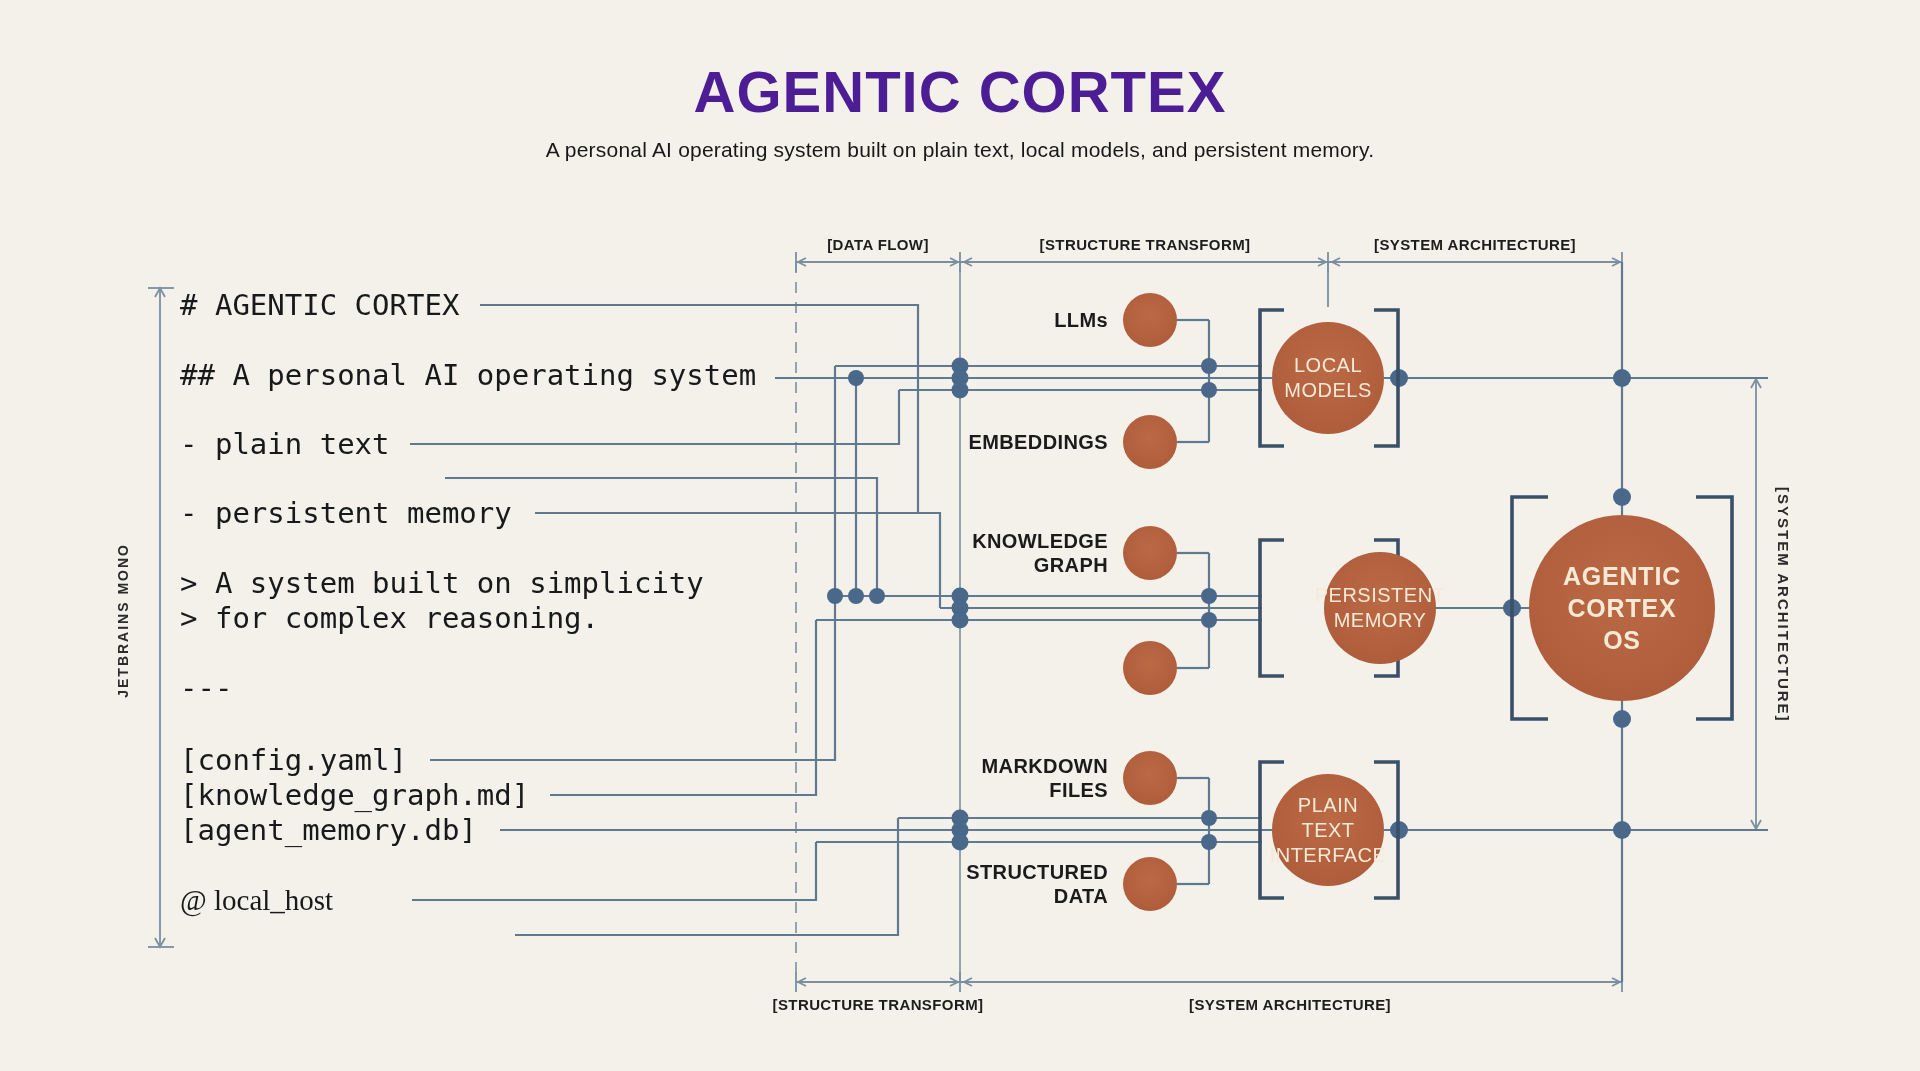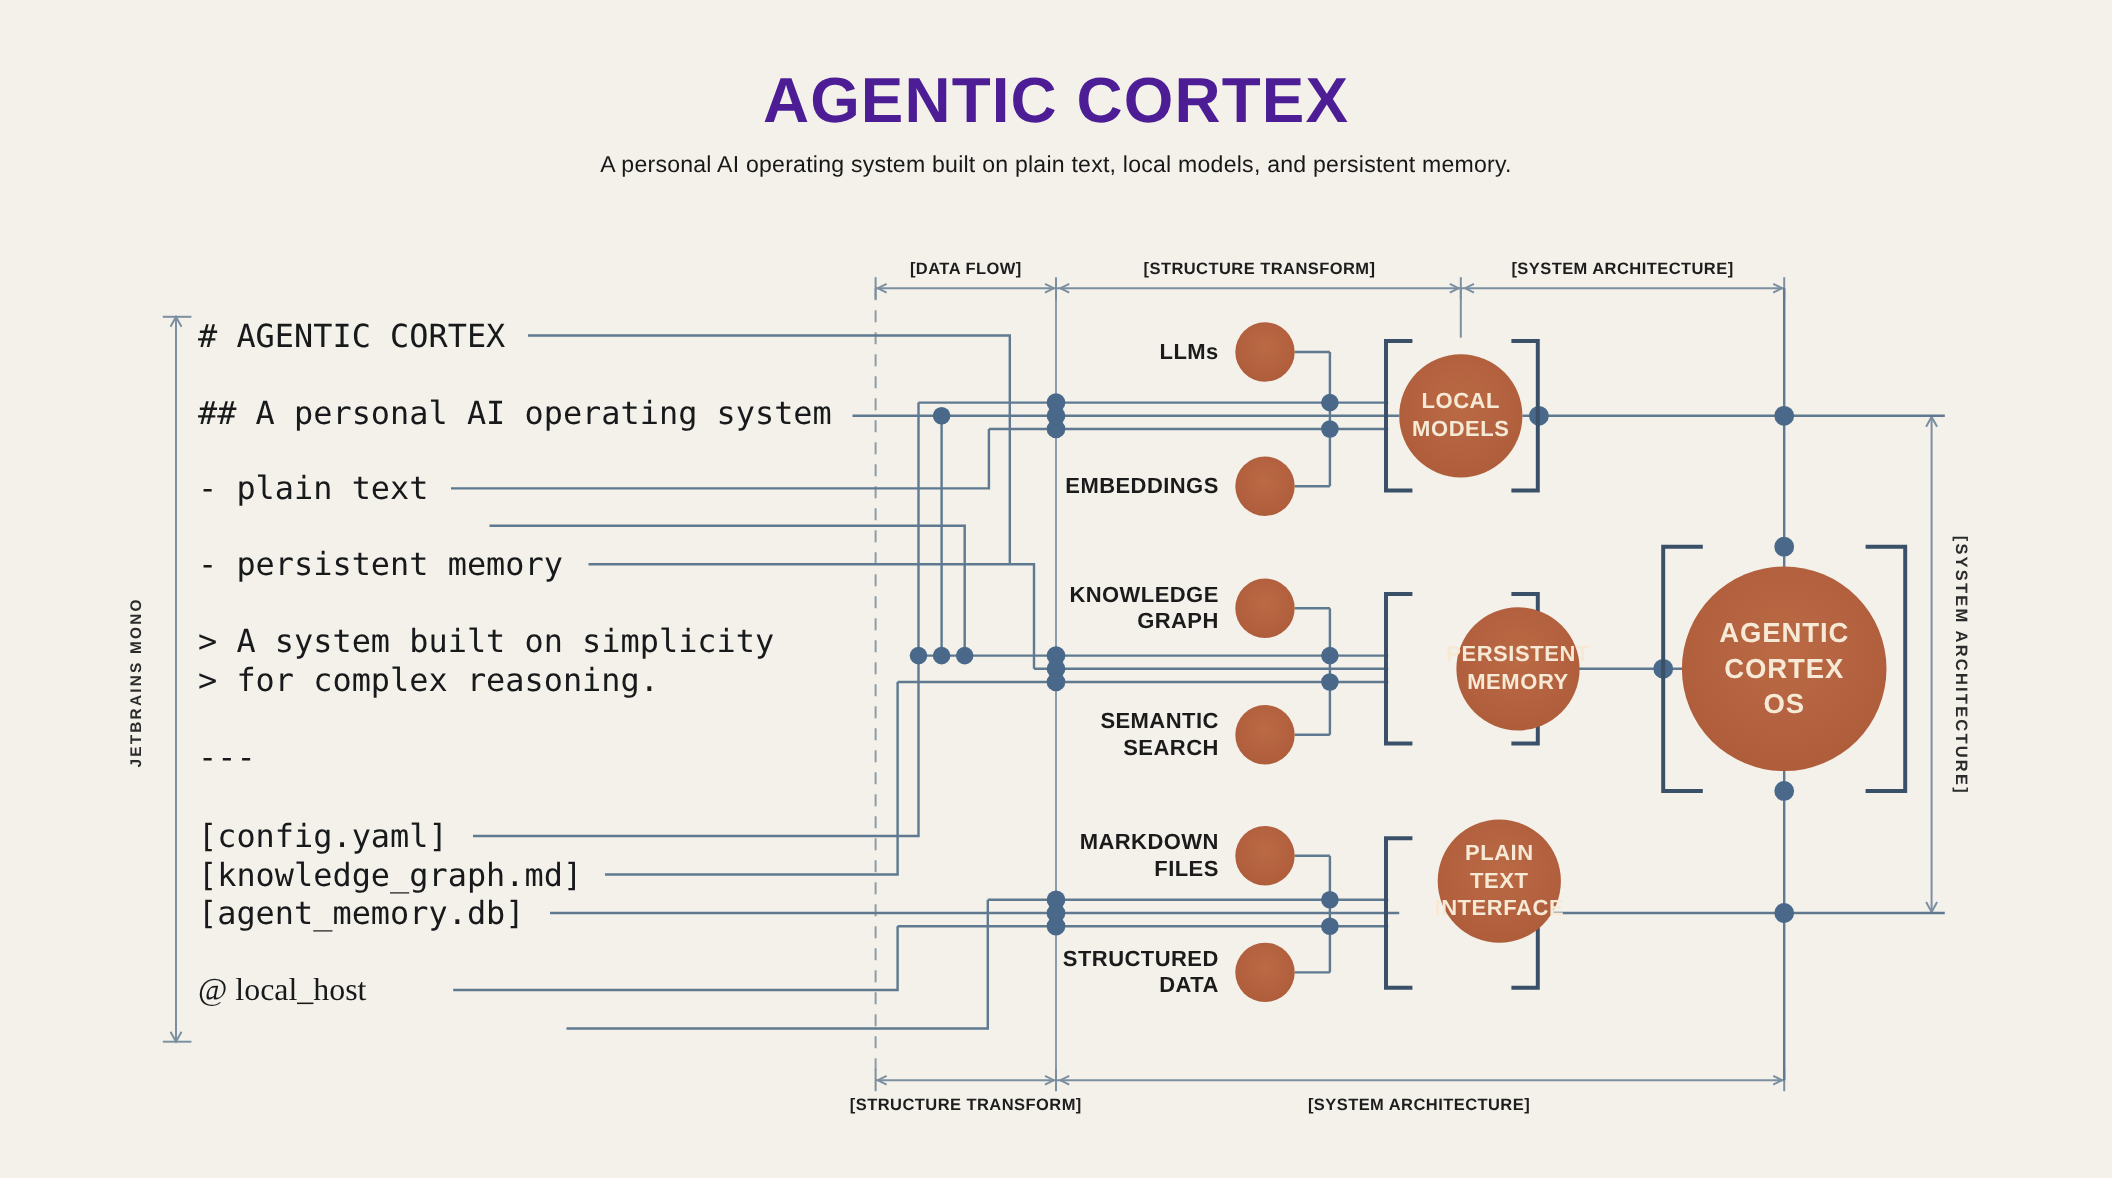--- a/index.html
+++ b/index.html
@@ -48,21 +48,21 @@
 
   .circle{
     border-radius:50%;
     background:radial-gradient(circle at 50% 42%, #bb6a45 0%, #b2603e 55%, #aa5936 100%);
     display:flex;flex-direction:column;align-items:center;justify-content:center;
     text-align:center;
   }
   .circle.small{width:54px;height:54px;}
   .circle.hub{width:112px;height:112px;}
   .circle.core{width:186px;height:186px;}
-  .hub .ln{font-size:20px;font-weight:700;line-height:25px;color:#f6ead6;letter-spacing:0.5px;}
+  .hub .ln{font-size:20px;font-weight:400;line-height:25px;color:#f6ead6;letter-spacing:0.5px;}
   .core .ln{font-size:25px;font-weight:700;line-height:32px;color:#f6ead6;letter-spacing:0.8px;}
 </style>
 </head>
 <body>
 
 <div class="canvas">
 
 <svg class="wires" width="1920" height="1071" viewBox="0 0 1920 1071">
 
   <g stroke="#8a9ba9" stroke-width="1.8" fill="none">
@@ -230,24 +230,20 @@
 <div class="overlay dim-label" style="left:1355px;top:236px;width:240px;">[SYSTEM ARCHITECTURE]</div>
 <div class="overlay dim-label" style="left:758px;top:996px;width:240px;">[STRUCTURE TRANSFORM]</div>
 <div class="overlay dim-label" style="left:1170px;top:996px;width:240px;">[SYSTEM ARCHITECTURE]</div>
 
 <div class="overlay node-label" style="left:888px;top:308px;width:220px;">LLMs</div>
 <div class="overlay node-label" style="left:888px;top:430px;width:220px;">EMBEDDINGS</div>
 <div class="overlay node-label" style="left:888px;top:529px;width:220px;">
   <div>KNOWLEDGE</div>
   <div>GRAPH</div>
 </div>
-<div class="overlay node-label" style="left:888px;top:644px;width:220px;">
-  <div>SEMANTIC</div>
-  <div>SEARCH</div>
-</div>
 <div class="overlay node-label" style="left:888px;top:754px;width:220px;">
   <div>MARKDOWN</div>
   <div>FILES</div>
 </div>
 <div class="overlay node-label" style="left:888px;top:860px;width:220px;">
   <div>STRUCTURED</div>
   <div>DATA</div>
 </div>
 
 <div class="overlay circle small" style="left:1123px;top:293px;"></div>
@@ -258,21 +254,21 @@
 <div class="overlay circle small" style="left:1123px;top:857px;"></div>
 
 <div class="overlay circle hub" style="left:1272px;top:322px;">
   <div class="ln">LOCAL</div>
   <div class="ln">MODELS</div>
 </div>
 <div class="overlay circle hub" style="left:1324px;top:552px;">
   <div class="ln">PERSISTENT</div>
   <div class="ln">MEMORY</div>
 </div>
-<div class="overlay circle hub" style="left:1272px;top:745px;margin-left:35px;">
+<div class="overlay circle hub" style="left:1272px;top:774px;">
   <div class="ln">PLAIN TEXT</div>
   <div class="ln">INTERFACE</div>
 </div>
 
 <div class="overlay circle core" style="left:1529px;top:515px;">
   <div class="ln">AGENTIC</div>
   <div class="ln">CORTEX</div>
   <div class="ln">OS</div>
 </div>
 

